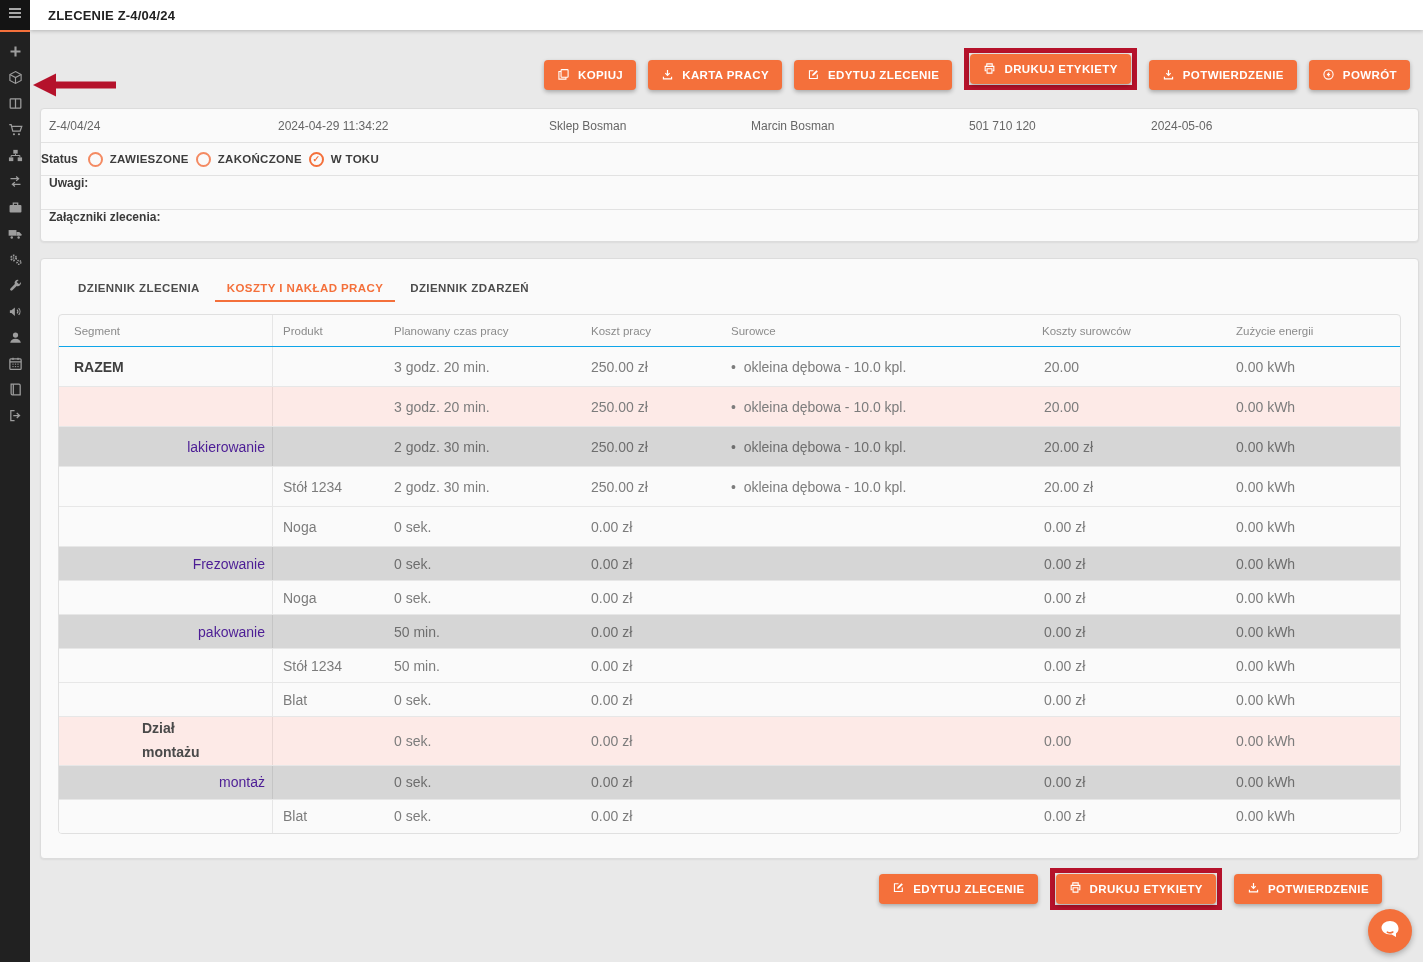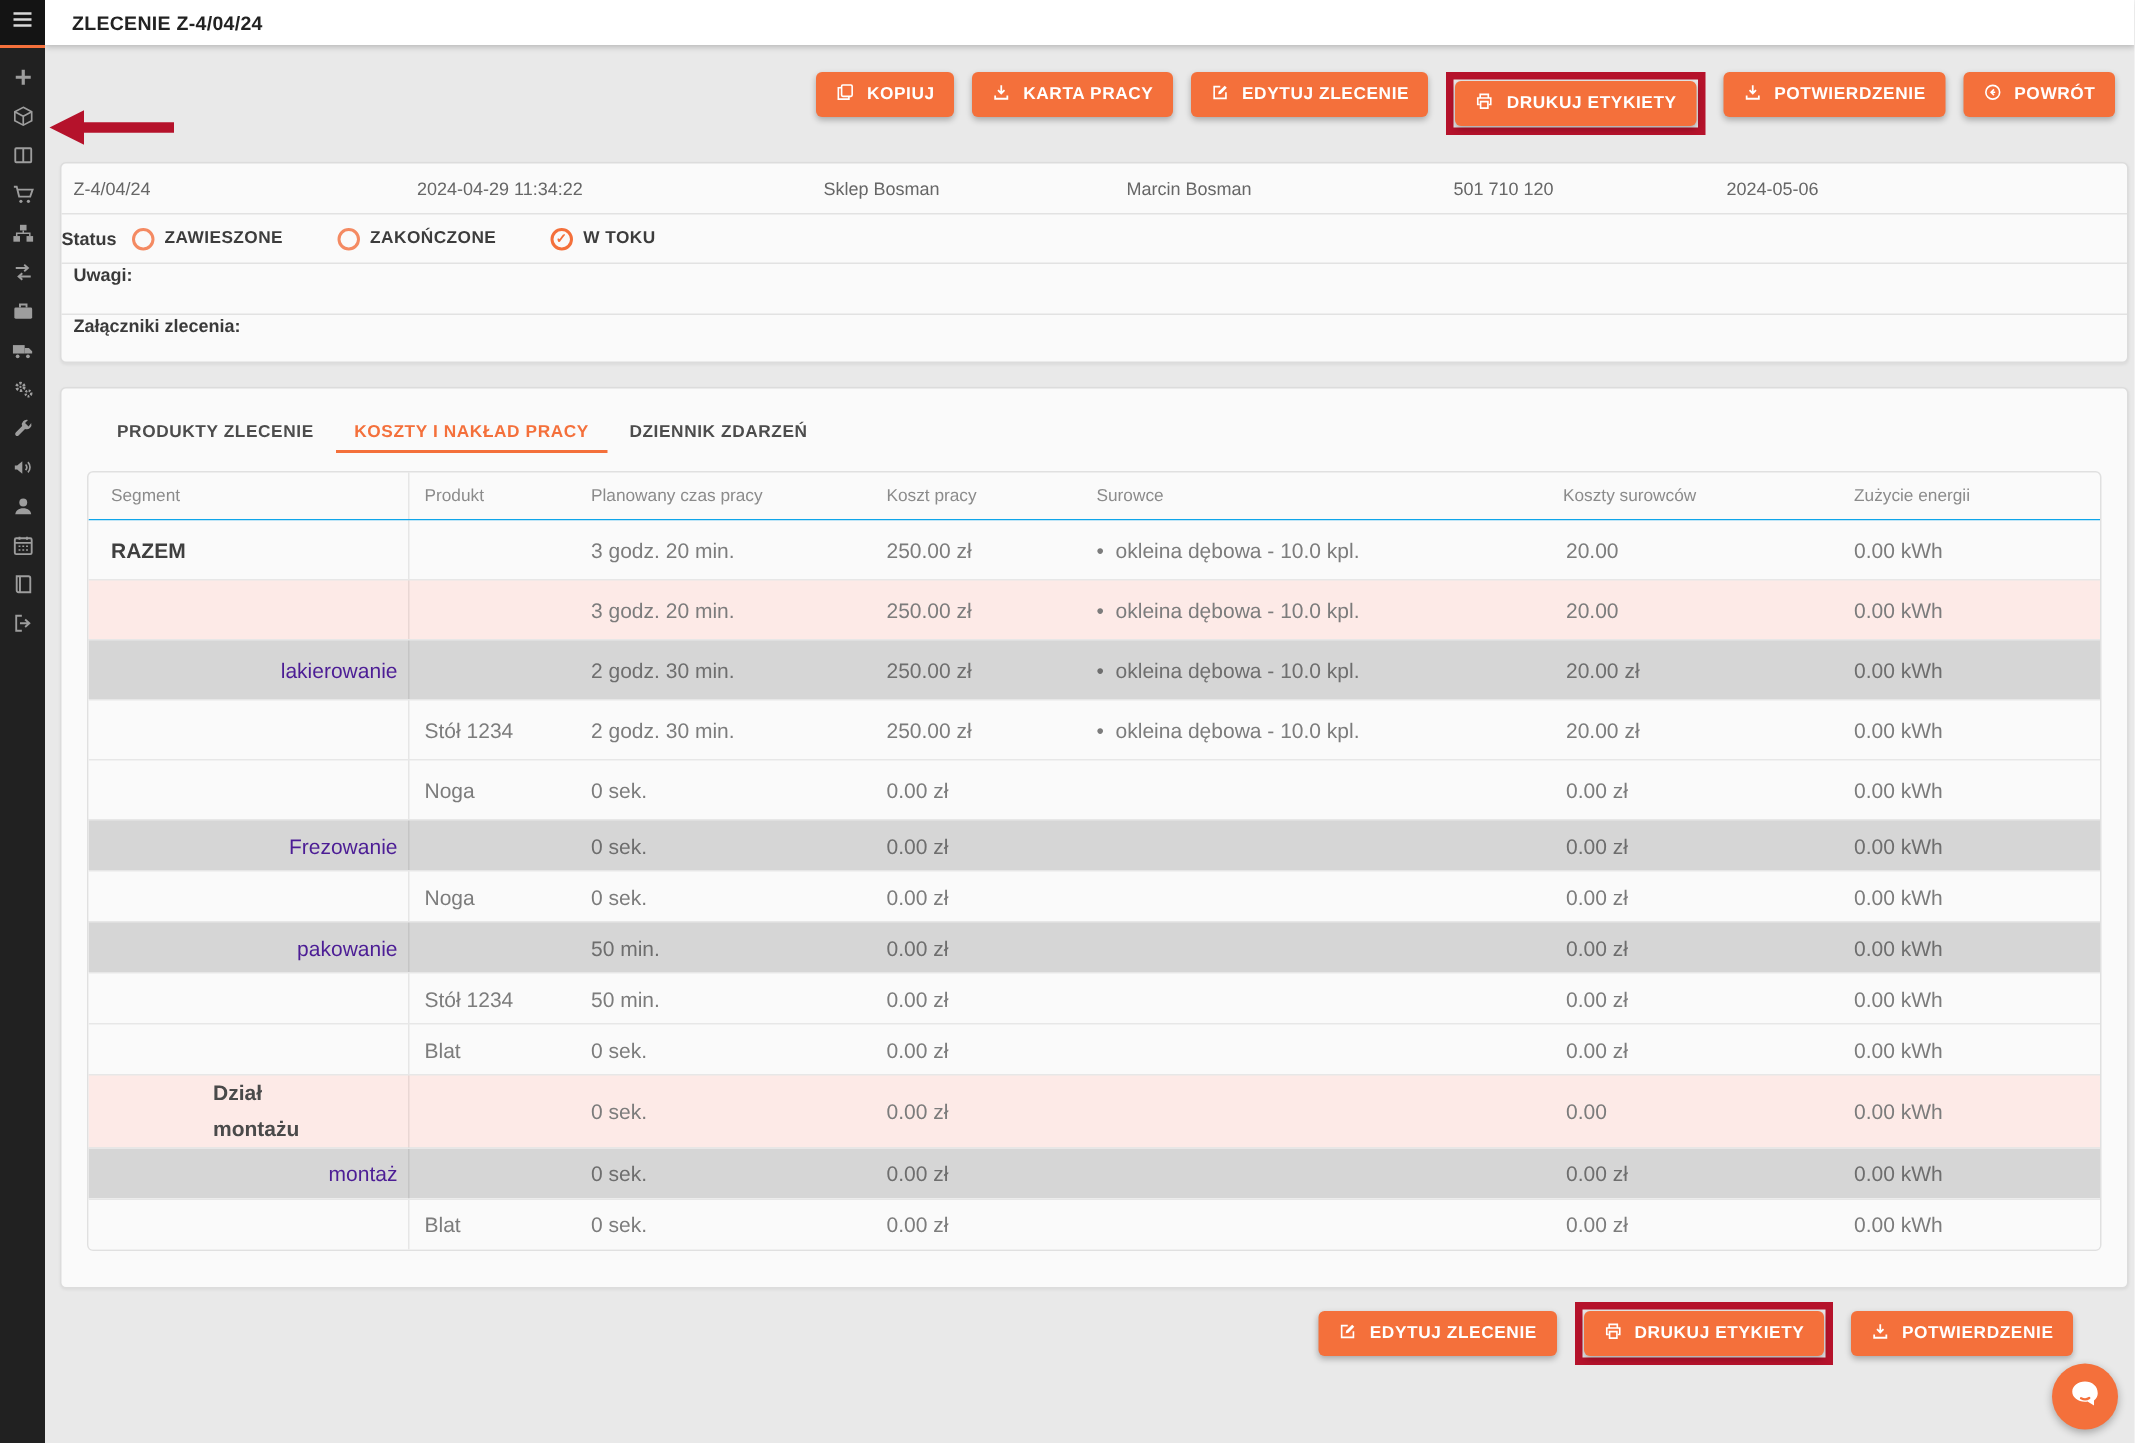--- a/index.html
+++ b/index.html
@@ -12,34 +12,34 @@
   .burger{height:30px;background:#141414;border-bottom:2px solid #f4703b;display:flex;align-items:center;justify-content:center;color:#d8d8d8;cursor:pointer}
   .burger svg{width:16px;height:16px}
   .side-icons{display:flex;flex-direction:column;align-items:center;padding-top:12px;gap:11px}
   .sicon{width:16px;height:15px;color:#9d9d9d;display:flex;align-items:center;justify-content:center;cursor:pointer}
   .sicon svg{width:15px;height:15px}
   
   .topbar{position:absolute;left:30px;top:0;right:0;height:30px;background:#ffffff;box-shadow:0 1px 4px rgba(0,0,0,.22);z-index:4;display:flex;align-items:center}
   .topbar h1{font-size:13px;margin:0 0 0 18px;color:#222;letter-spacing:.2px}
   
   .content{position:absolute;left:30px;top:30px;right:0;bottom:0;overflow:hidden}
-  .toolbar{display:flex;justify-content:flex-end;align-items:flex-start;gap:12px;margin-top:18px;padding-right:13px;height:42px}
+  .toolbar{display:flex;justify-content:flex-end;align-items:flex-end;gap:12px;margin-top:18px;padding-right:13px;height:42px}
   .btn{display:inline-flex;align-items:center;gap:8px;height:30px;padding:0 13px;background:#f4703b;color:#fff;border:none;border-radius:4px;
        font-family:inherit;font-size:11.5px;font-weight:bold;letter-spacing:.4px;box-shadow:0 2px 4px rgba(0,0,0,.28);cursor:pointer;white-space:nowrap}
   .btn svg{width:13px;height:13px;flex:0 0 auto}
   .hl{border:5px solid #b5122b;padding:1px;display:inline-flex}
   
   .card{background:#fafafa;border:1px solid #dcdcdc;border-radius:4px;box-shadow:0 1px 2px rgba(0,0,0,.06)}
   .info-card{margin:18px 4px 0 10px}
   .igrid{display:grid;grid-template-columns:229px 271px 202px 218px 182px auto;padding-left:8px;align-items:center}
   .ihead{height:30px;border-bottom:1px solid #e2e2e2;color:#5e5e5e;font-size:12px}
   .ivals{height:33px;border-bottom:1px solid #e2e2e2;color:#666;font-size:12px}
   .status-row{height:32px;border-bottom:1px solid #e2e2e2;display:flex;align-items:center;padding-left:0;font-size:11.5px}
   .status-label{font-weight:bold;color:#3a3a3a;font-size:12px}
-  .status-opts{display:flex;gap:36px;margin-left:10px}
+  .status-opts{display:flex;gap:7px;margin-left:10px}
   .opt{display:flex;align-items:center;gap:7px;color:#3c3c3c;font-weight:bold;letter-spacing:.3px;cursor:pointer}
   .radio{width:11px;height:11px;border:2px solid #f48a62;border-radius:50%;display:flex;align-items:center;justify-content:center;background:#fafafa;flex:0 0 auto}
   .radio.checked{border-color:#f4703b;color:#f4703b;font-size:9px}
   .radio.checked::after{content:"✓";line-height:1}
   .note-row{height:33px;border-bottom:1px solid #e2e2e2;display:flex;align-items:flex-start;padding-left:8px;font-weight:bold;font-size:12px;color:#3a3a3a}
   .note-row.last{border-bottom:none;height:31px}
   
   .tabs-card{margin:16px 4px 0 10px;padding-bottom:24px}
   .tabs{display:flex;gap:3px;padding:16px 0 0 25px}
   .tab{padding:0 12px;height:27px;line-height:27px;font-weight:bold;font-size:11.5px;letter-spacing:.4px;color:#4c4c4c;position:relative;cursor:pointer;white-space:nowrap}
@@ -266,21 +266,21 @@
     <div class="note-row">
       <span>Uwagi:</span>
     </div>
     <div class="note-row last">
       <span>Załączniki zlecenia:</span>
     </div>
   </section>
 
   <section class="card tabs-card">
     <div class="tabs">
-      <div class="tab">PRODUKTY ZLECENIE</div>
+      <div class="tab">DZIENNIK ZLECENIA</div>
       <div class="tab active">KOSZTY I NAKŁAD PRACY</div>
       <div class="tab">DZIENNIK ZDARZEŃ</div>
     </div>
     <div class="wtable">
       <div class="thead">
         <div class="th c-seg">Segment</div>
         <div class="th c-prod">Produkt</div>
         <div class="th c-czas">Planowany czas pracy</div>
         <div class="th c-koszt">Koszt pracy</div>
         <div class="th c-sur">Surowce</div>

